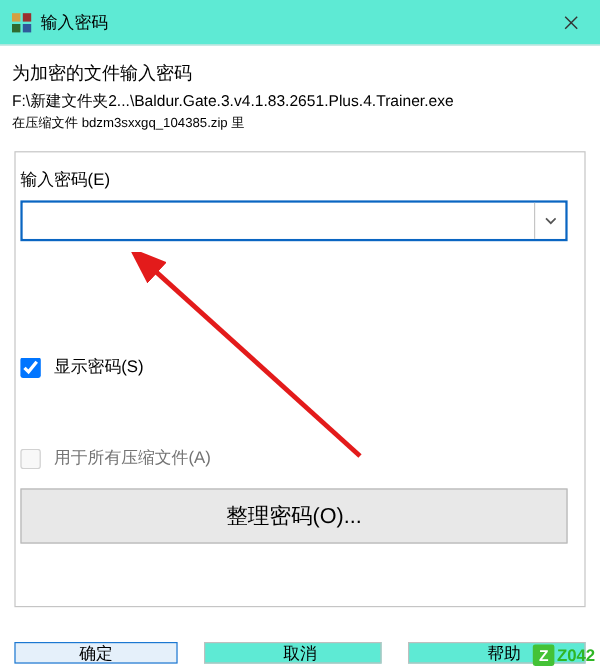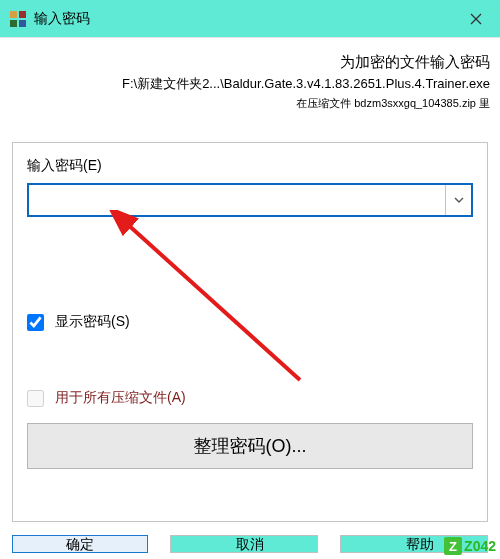--- a/index.html
+++ b/index.html
@@ -35,31 +35,31 @@
     .close-btn {
       width: 48px;
       height: 100%;
       display: flex;
       align-items: center;
       justify-content: center;
       cursor: default;
     }
     .close-btn svg { width: 12px; height: 12px; }
     .header-info {
-      text-align: right;
+      text-align: left;
       padding: 12px 10px 6px 10px;
       line-height: 1.6;
     }
     .header-info .h1 { font-size: 15px; }
     .header-info .h2 { font-size: 13px; white-space: nowrap; }
     .header-info .h3 { font-size: 11px; }
     .group {
-      margin: 24px 12px 12px 12px;
+      margin: 8px 12px 12px 12px;
       border: 1px solid #c5c5c5;
-      padding: 14px 14px 0 14px;
+      padding: 14px 14px 0 4px;
       position: relative;
       height: 380px;
     }
     .field-label { font-size: 14px; display: block; margin-bottom: 8px; }
     .pw-wrap {
       display: flex;
       border: 2px solid #0a66c2;
     }
     .pw-input {
       flex: 1;
@@ -84,21 +84,21 @@
     .checkbox-row {
       display: flex;
       align-items: center;
       margin-top: 96px;
       gap: 11px;
     }
     .checkbox-row.second { margin-top: 58px; }
     .checkbox-row input[type="checkbox"] {
       width: 17px; height: 17px;
     }
-    .checkbox-row.disabled label { color: #7f1d1d; }
+    .checkbox-row.disabled label { color: #737373; }
     .checkbox-row.disabled input[type="checkbox"] { accent-color: #ccc; }
     .mass-btn {
       display: block;
       width: 100%;
       margin-top: 16px;
       height: 46px;
       background: #e8e8e8;
       border: 1px solid #b5b5b5;
       font-size: 18px;
       cursor: default;

